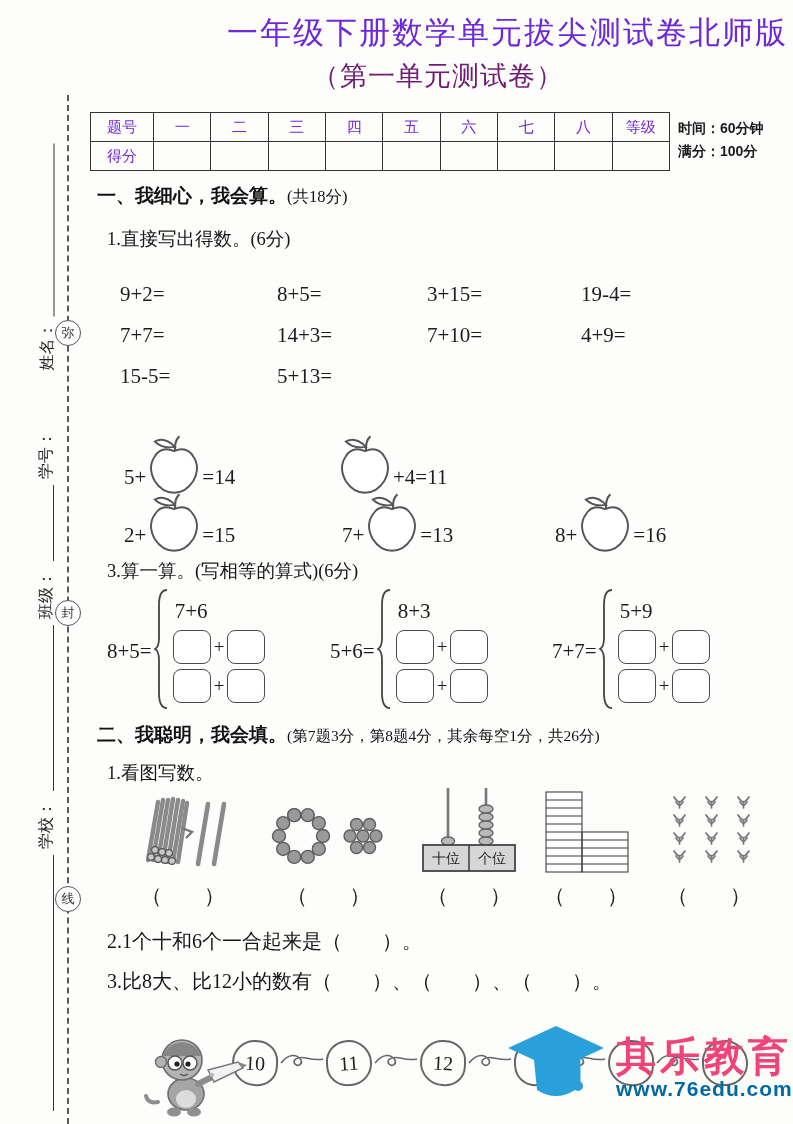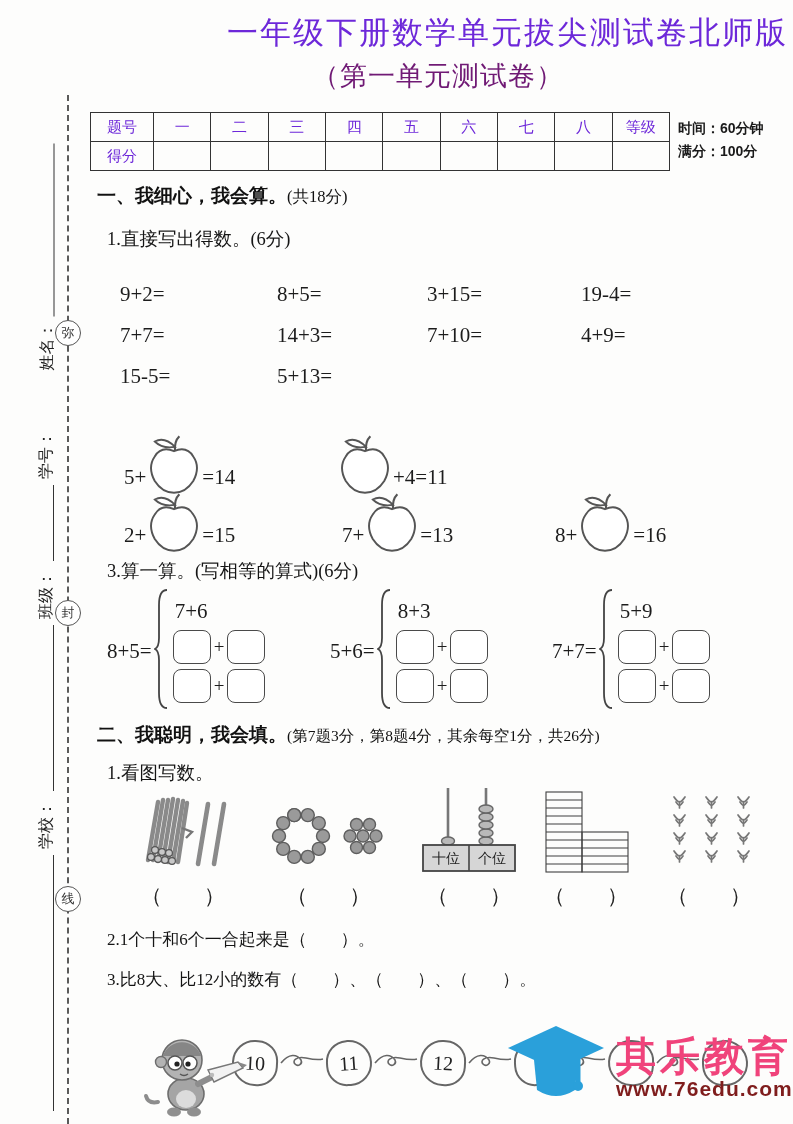--- a/index.html
+++ b/index.html
@@ -44,36 +44,36 @@
   
   .brace-group{position:absolute;top:588px;display:flex;align-items:center;}
   .brace-group .lhs{font-size:21px;margin-right:2px;}
   .bstack{display:flex;flex-direction:column;gap:5px;margin-left:4px;}
   .bstack .given{font-size:21px;padding-left:2px;height:26px;}
   .boxrow{display:flex;align-items:center;gap:3px;font-size:19px;}
   .abox{width:36px;height:32px;border:1.6px solid #4a4a4a;border-radius:8px;background:#fff;}
   
   .fig-cell{position:absolute;display:flex;flex-direction:column;align-items:center;justify-content:flex-end;}
   .fig-cell .blank{font-size:21px;margin-top:4px;color:#222;}
-  .plain-q{position:absolute;left:107px;font-size:17px;color:#151515;white-space:nowrap;}
+  .plain-q{position:absolute;left:107px;font-size:20px;color:#151515;white-space:nowrap;}
   
   .seq-row{position:absolute;left:232px;top:1040px;display:flex;align-items:center;z-index:1;}
   .seq-circle{
     width:42px;height:42px;border:2.2px solid #666;border-radius:48% 52% 50% 46%;
     display:flex;align-items:center;justify-content:center;font-size:20px;color:#222;background:transparent;flex:0 0 auto;
     transform:rotate(-4deg);
   }
   .seq-circle:nth-child(4n+1){transform:rotate(3deg);border-radius:52% 48% 46% 54%;}
   .squig{flex:0 0 auto;margin:0 1px;}
   .mascot{position:absolute;left:140px;top:1032px;z-index:2;}
   
   .logo{position:absolute;left:505px;top:1020px;display:flex;align-items:center;z-index:6;}
   .logo-txt{margin-left:9px;}
   .logo-brand{font-family:"Liberation Sans","DejaVu Sans",sans-serif;font-weight:bold;font-size:40px;letter-spacing:4px;line-height:1.05;}
-  .logo-url{font-family:"Liberation Sans","DejaVu Sans",sans-serif;font-weight:bold;font-size:21px;color:#7f1d1d;letter-spacing:1px;}
+  .logo-url{font-family:"Liberation Sans","DejaVu Sans",sans-serif;font-weight:bold;font-size:21px;color:#0369a1;letter-spacing:1px;}
 </style>
 </head>
 <body>
 
 <div class="page">
 
   <div class="seal-line"></div>
 
   <div class="side-field" style="left:-67px;top:245px;width:227px;">
     <span>姓名：</span>

